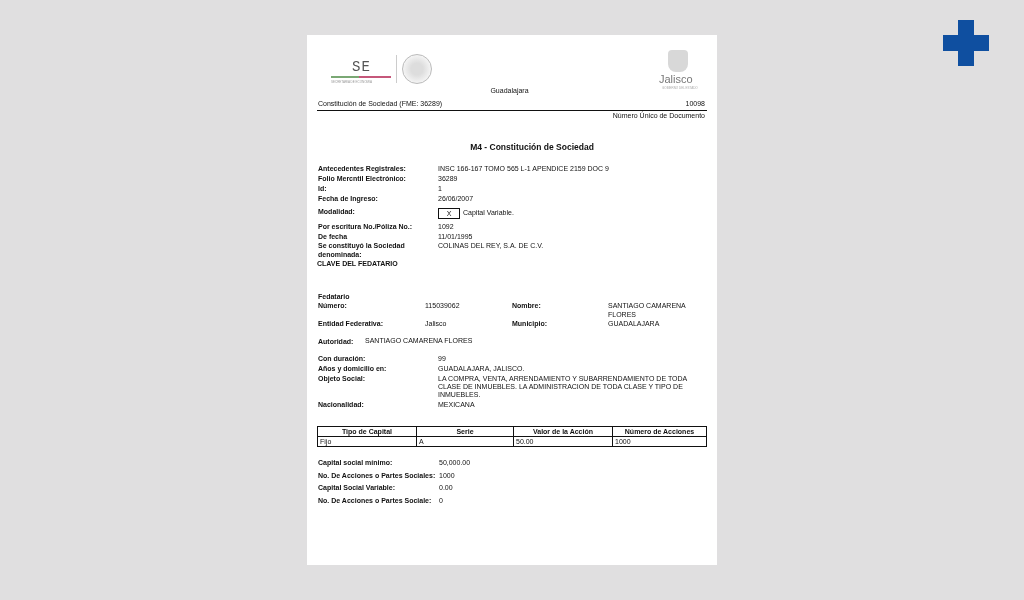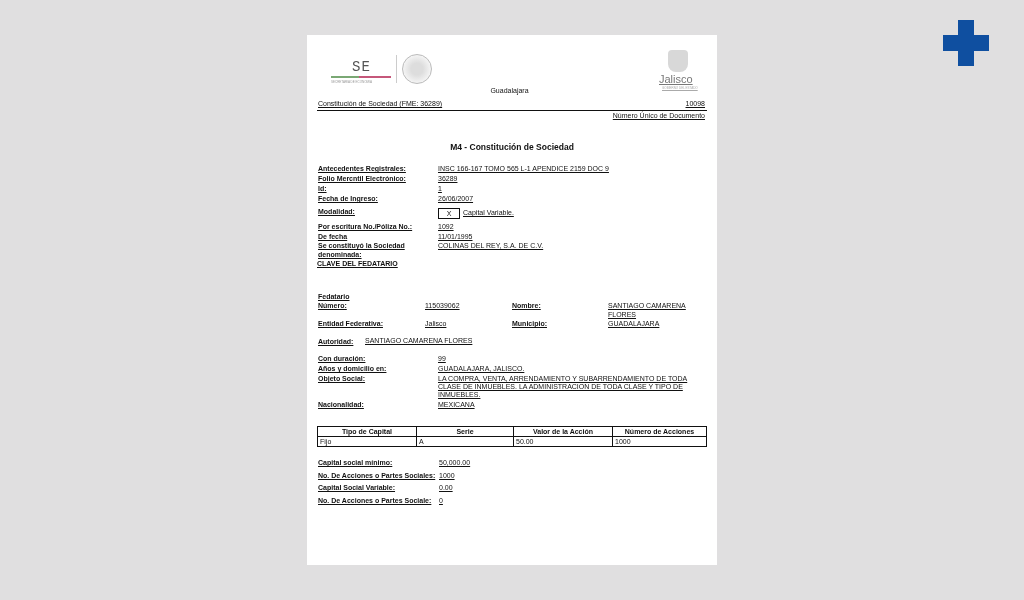--- a/index.html
+++ b/index.html
@@ -14,40 +14,40 @@
   .plus-icon {
     position: absolute; left: 943px; top: 20px; width: 46px; height: 46px;
   }
   .plus-icon .v { position: absolute; left: 15px; top: 0; width: 16px; height: 46px; background: #0f4fa0; }
   .plus-icon .h { position: absolute; left: 0; top: 15px; width: 46px; height: 16px; background: #0f4fa0; }
 
   .page {
     position: absolute; left: 307px; top: 35px; width: 410px; height: 530px;
     background: #fff;
   }
-  .abs { position: absolute; white-space: nowrap; text-decoration: underline; }
+  .abs { position: absolute; white-space: nowrap; }
   .se-logo { position: absolute; left: 24px; top: 24px; width: 60px; height: 28px; }
   .se-logo .se { position: absolute; left: 21px; top: 0; font-family: Liberation Mono, monospace; font-size: 14px; color: #555; letter-spacing: 1px; }
   .se-logo .bar-g { position: absolute; left: 0; top: 17px; width: 28px; height: 2px; background: #7aa874; }
   .se-logo .bar-r { position: absolute; left: 28px; top: 17px; width: 32px; height: 2px; background: #c5577a; }
   .se-logo .sub { position: absolute; left: 0; top: 21px; font-size: 3px; color: #999; }
   .sep-line { position: absolute; left: 89px; top: 20px; width: 1px; height: 28px; background: #ccc; }
   .seal { position: absolute; left: 95px; top: 19px; width: 28px; height: 28px; border-radius: 50%; border: 1px solid #bbb; background: radial-gradient(circle, #ddd 30%, #f4f4f4 70%); }
   .title { position: absolute; left: 140px; top: 19px; width: 125px; text-align: center; font-size: 11px; font-weight: bold; line-height: 13px; }
   .city { position: absolute; left: 140px; top: 52px; width: 125px; text-align: center; font-size: 7px; }
   .jal-crest { position: absolute; left: 361px; top: 15px; width: 20px; height: 22px; border-radius: 4px 4px 8px 8px; background: #d8d8d8; }
   .jal-text { position: absolute; left: 352px; top: 38px; font-size: 11px; color: #777; }
   .jal-sub { position: absolute; left: 355px; top: 51px; font-size: 3px; color: #aaa; }
 
   .hdr-left { left: 11px; top: 65px; font-size: 7px; }
   .hdr-right { right: 12px; top: 65px; font-size: 7px; }
   .hdr-line { position: absolute; left: 10px; top: 75px; width: 390px; height: 1px; background: #111; }
   .hdr-sub { right: 12px; top: 77px; font-size: 7px; }
 
-  .sec-title { position: absolute; left: 0; width: 410px; top: 107px; text-align: center; font-size: 8.5px; font-weight: bold; }
+  .sec-title { position: absolute; left: 0; width: 410px; top: 107px; text-align: center; font-size: 8.5px; font-weight: bold; padding-left: 20px; }
 
   .lbl { font-size: 7px; font-weight: bold; }
   .val { font-size: 7px; }
 
   .mod-box { position: absolute; left: 131px; top: 173px; width: 20px; height: 9px; border: 1.5px solid #111; font-size: 7px; text-align: center; line-height: 9px; }
 
   table.cap {
     position: absolute; left: 10px; top: 391px; width: 390px;
     border-collapse: collapse; font-size: 7px;
   }

